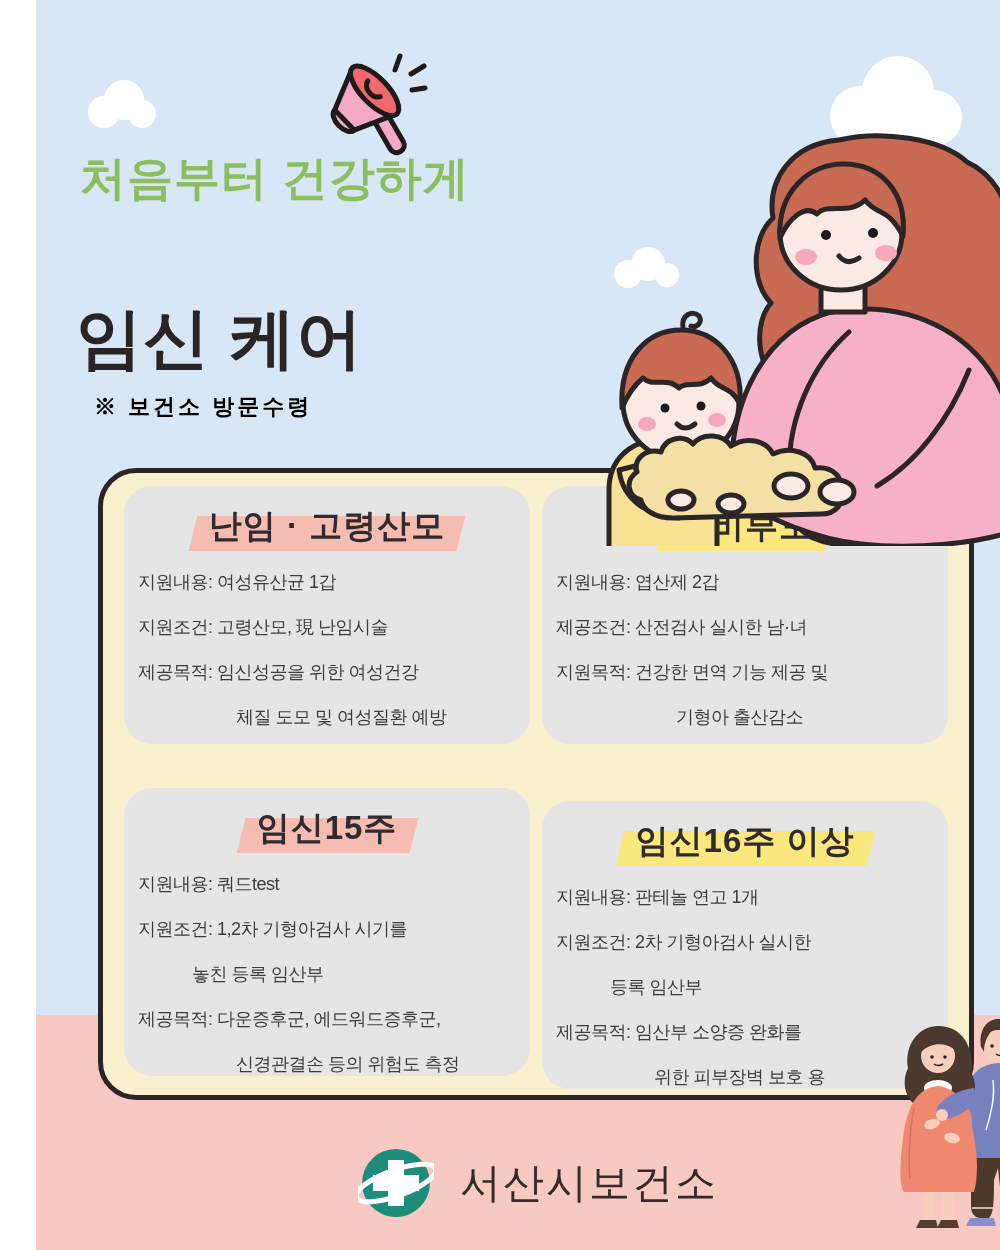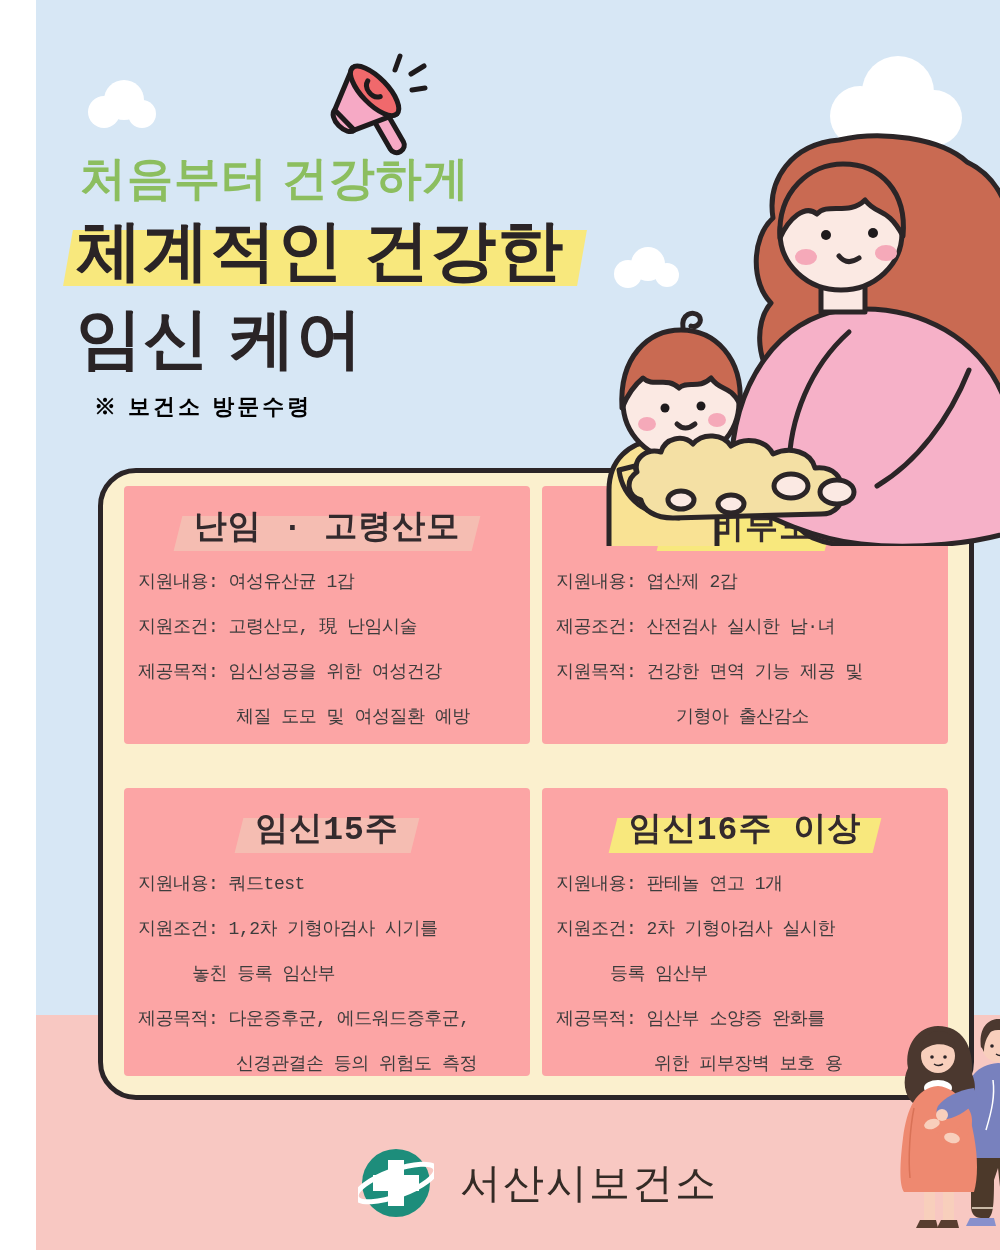--- a/index.html
+++ b/index.html
@@ -17,25 +17,25 @@
   
   .kicker{position:absolute;left:44px;top:148px;font-size:46px;font-weight:800;color:#8CBE5F;z-index:2;letter-spacing:1px;}
   .titles{position:absolute;left:40px;top:206px;z-index:2;color:#2A2426;font-weight:900;font-size:66px;line-height:88px;letter-spacing:1px;}
   .hl-wrap{position:relative;display:inline-block;}
   .hl-wrap .bar{position:absolute;left:-8px;right:-18px;top:24px;bottom:8px;background:#F8E87D;transform:skewX(-10deg);z-index:0;}
   .hl-wrap .txt{position:relative;z-index:1;}
   .note{position:absolute;left:58px;top:392px;font-size:22px;font-weight:700;color:#000000;letter-spacing:3px;z-index:2;}
 
   
   .board{position:absolute;left:62px;top:468px;width:876px;height:632px;background:#FBF0CE;border:5px solid #2B2527;border-radius:38px;box-sizing:border-box;z-index:2;}
-  .panel{position:absolute;background:#fca5a5;border-radius:4px;box-sizing:border-box;font-family:Liberation Mono, monospace;}
+  .panel{position:absolute;background:#e5e5e5;border-radius:28px;box-sizing:border-box;}
   .panel.p1{left:21px;top:13px;width:406px;height:258px;}
   .panel.p2{left:439px;top:13px;width:406px;height:258px;}
   .panel.p3{left:21px;top:315px;width:406px;height:288px;}
-  .panel.p4{left:439px;top:315px;width:406px;height:288px;}
+  .panel.p4{left:439px;top:328px;width:406px;height:288px;}
   .card-head{text-align:center;margin-top:18px;height:48px;}
   .tw{position:relative;display:inline-block;font-size:33px;font-weight:800;color:#332A2D;letter-spacing:1px;}
   .tw .bar{position:absolute;left:-16px;right:-16px;top:12px;bottom:-2px;transform:skewX(-14deg);z-index:0;background:#F5BDB2;}
   .tw .txt{position:relative;z-index:1;}
   .lines{margin-top:8px;}
   .line{font-size:18px;line-height:45px;color:#3C3C3C;padding-left:14px;white-space:nowrap;letter-spacing:-0.5px;font-weight:500;}
   .line.cont{padding-left:112px;}
   .line.cont-md{padding-left:134px;}
   .line.cont-lg{padding-left:68px;}
 
@@ -91,21 +91,20 @@
       <line x1="103" y1="32" x2="116" y2="24"></line>
       <line x1="104" y1="48" x2="117" y2="46"></line>
     </g>
   </svg>
 
   <div class="kicker">처음부터 건강하게</div>
   <div class="titles">
     <div>
       <span class="hl-wrap">
         <i class="bar" style="background: rgb(248, 232, 125);"></i>
-        <span class="txt">체계적인 건강한</span>
       </span>
     </div>
     <div>임신 케어</div>
   </div>
   <div class="note">※ 보건소 방문수령</div>
 
   <div class="board">
 
     <section class="panel p1">
       <div class="card-head">

